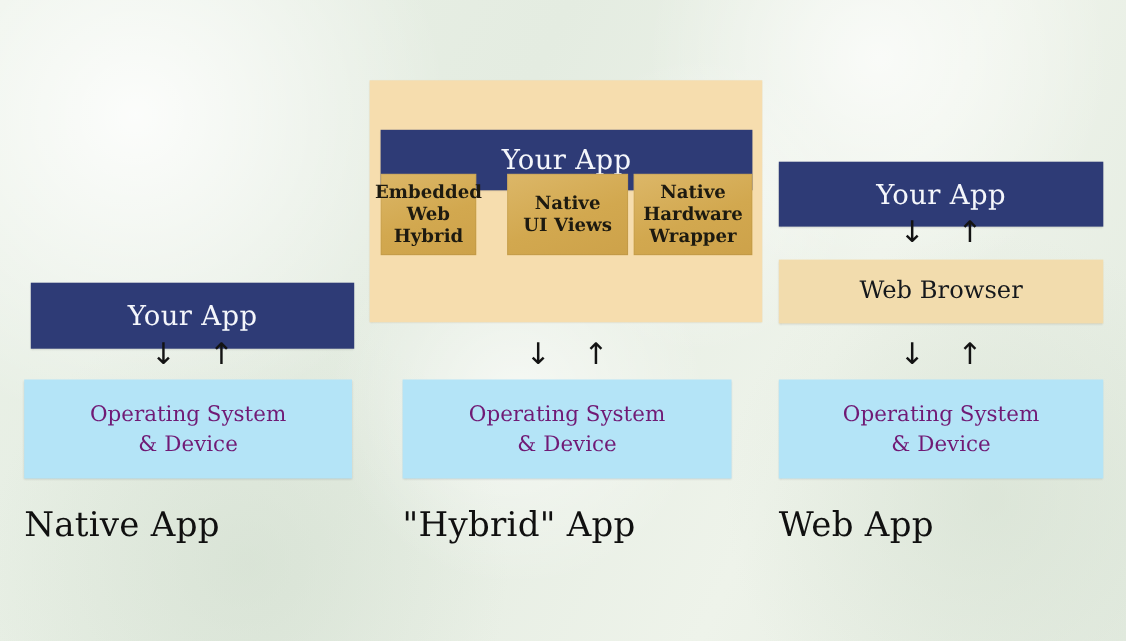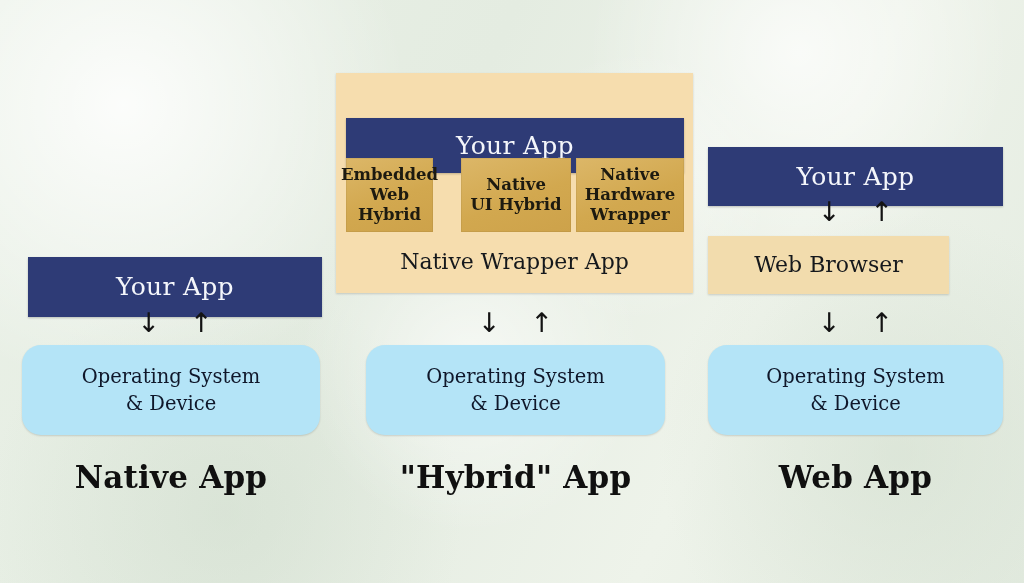--- a/index.html
+++ b/index.html
@@ -56,24 +56,23 @@
     background: #2e3b76;
     color: #f4f6fb;
     font-size: 25px;
     letter-spacing: 0.3px;
     box-shadow: 0 1px 2px rgba(0,0,0,0.22);
     margin-top: 23px;
   }
 
   .box-os {
     background: #b4e4f7;
-    color: #0f172a;
+    color: #701a75;
     font-size: 19.5px;
     box-shadow: 0 1px 2px rgba(0,0,0,0.14);
-    border-radius: 19px;
   }
 
   .box-wrapper {
     background: #f6ddae;
     box-shadow: 0 1px 2px rgba(0,0,0,0.16);
   }
 
   .box-browser {
     background: #f2dcad;
     color: #15181c;
@@ -108,23 +107,23 @@
     color: #131313;
     font-size: 27px;
     line-height: 1;
     font-family: "DejaVu Sans", sans-serif;
   }
   .arrow { display: block; }
 
   
   .caption {
     position: absolute;
-    text-align: center;
+    text-align: left;
     font-size: 31px;
-    font-weight: bold;
+    font-weight: normal;
     color: #101010;
     letter-spacing: 0.2px;
     white-space: nowrap;
   }
 </style>
 </head>
 <body>
 
 <div id="paper-texture"></div>
 
@@ -157,30 +156,29 @@
         <span>Your App</span>
       </div>
 
       <div class="box box-sub" style="left:10px; top:85px; width:87px; height:74px; flex-direction:column;">
         <span>Embedded</span>
         <span>Web Hybrid</span>
       </div>
 
       <div class="box box-sub" style="left:125px; top:85px; width:110px; height:74px; flex-direction:column;">
         <span>Native</span>
-        <span>UI Hybrid</span>
+        <span>UI Views</span>
       </div>
 
       <div class="box box-sub" style="left:240px; top:85px; width:108px; height:74px; flex-direction:column;">
         <span>Native</span>
         <span>Hardware</span>
         <span>Wrapper</span>
       </div>
 
-      <div class="wrapper-label" style="top:176px;">Native Wrapper App</div>
     </div>
 
     <div class="arrows" style="left:366px; top:300px; width:299px; height:44px;">
       <span class="arrow">↓</span>
       <span class="arrow">↑</span>
     </div>
 
     <div class="box box-os" style="left:366px; top:345px; width:299px; height:90px; flex-direction:column; gap:4px;">
       <span>Operating System</span>
       <span>&amp; Device</span>
@@ -193,21 +191,21 @@
 
     <div class="box box-app" style="left:708px; top:124px; width:295px; height:59px;">
       <span>Your App</span>
     </div>
 
     <div class="arrows" style="left:708px; top:189px; width:295px; height:44px;">
       <span class="arrow">↓</span>
       <span class="arrow">↑</span>
     </div>
 
-    <div class="box box-browser" style="left:708px; top:236px; width:241px; height:58px;">
+    <div class="box box-browser" style="left:708px; top:236px; width:295px; height:58px;">
       <span>Web Browser</span>
     </div>
 
     <div class="arrows" style="left:708px; top:300px; width:295px; height:44px;">
       <span class="arrow">↓</span>
       <span class="arrow">↑</span>
     </div>
 
     <div class="box box-os" style="left:708px; top:345px; width:295px; height:90px; flex-direction:column; gap:4px;">
       <span>Operating System</span>

